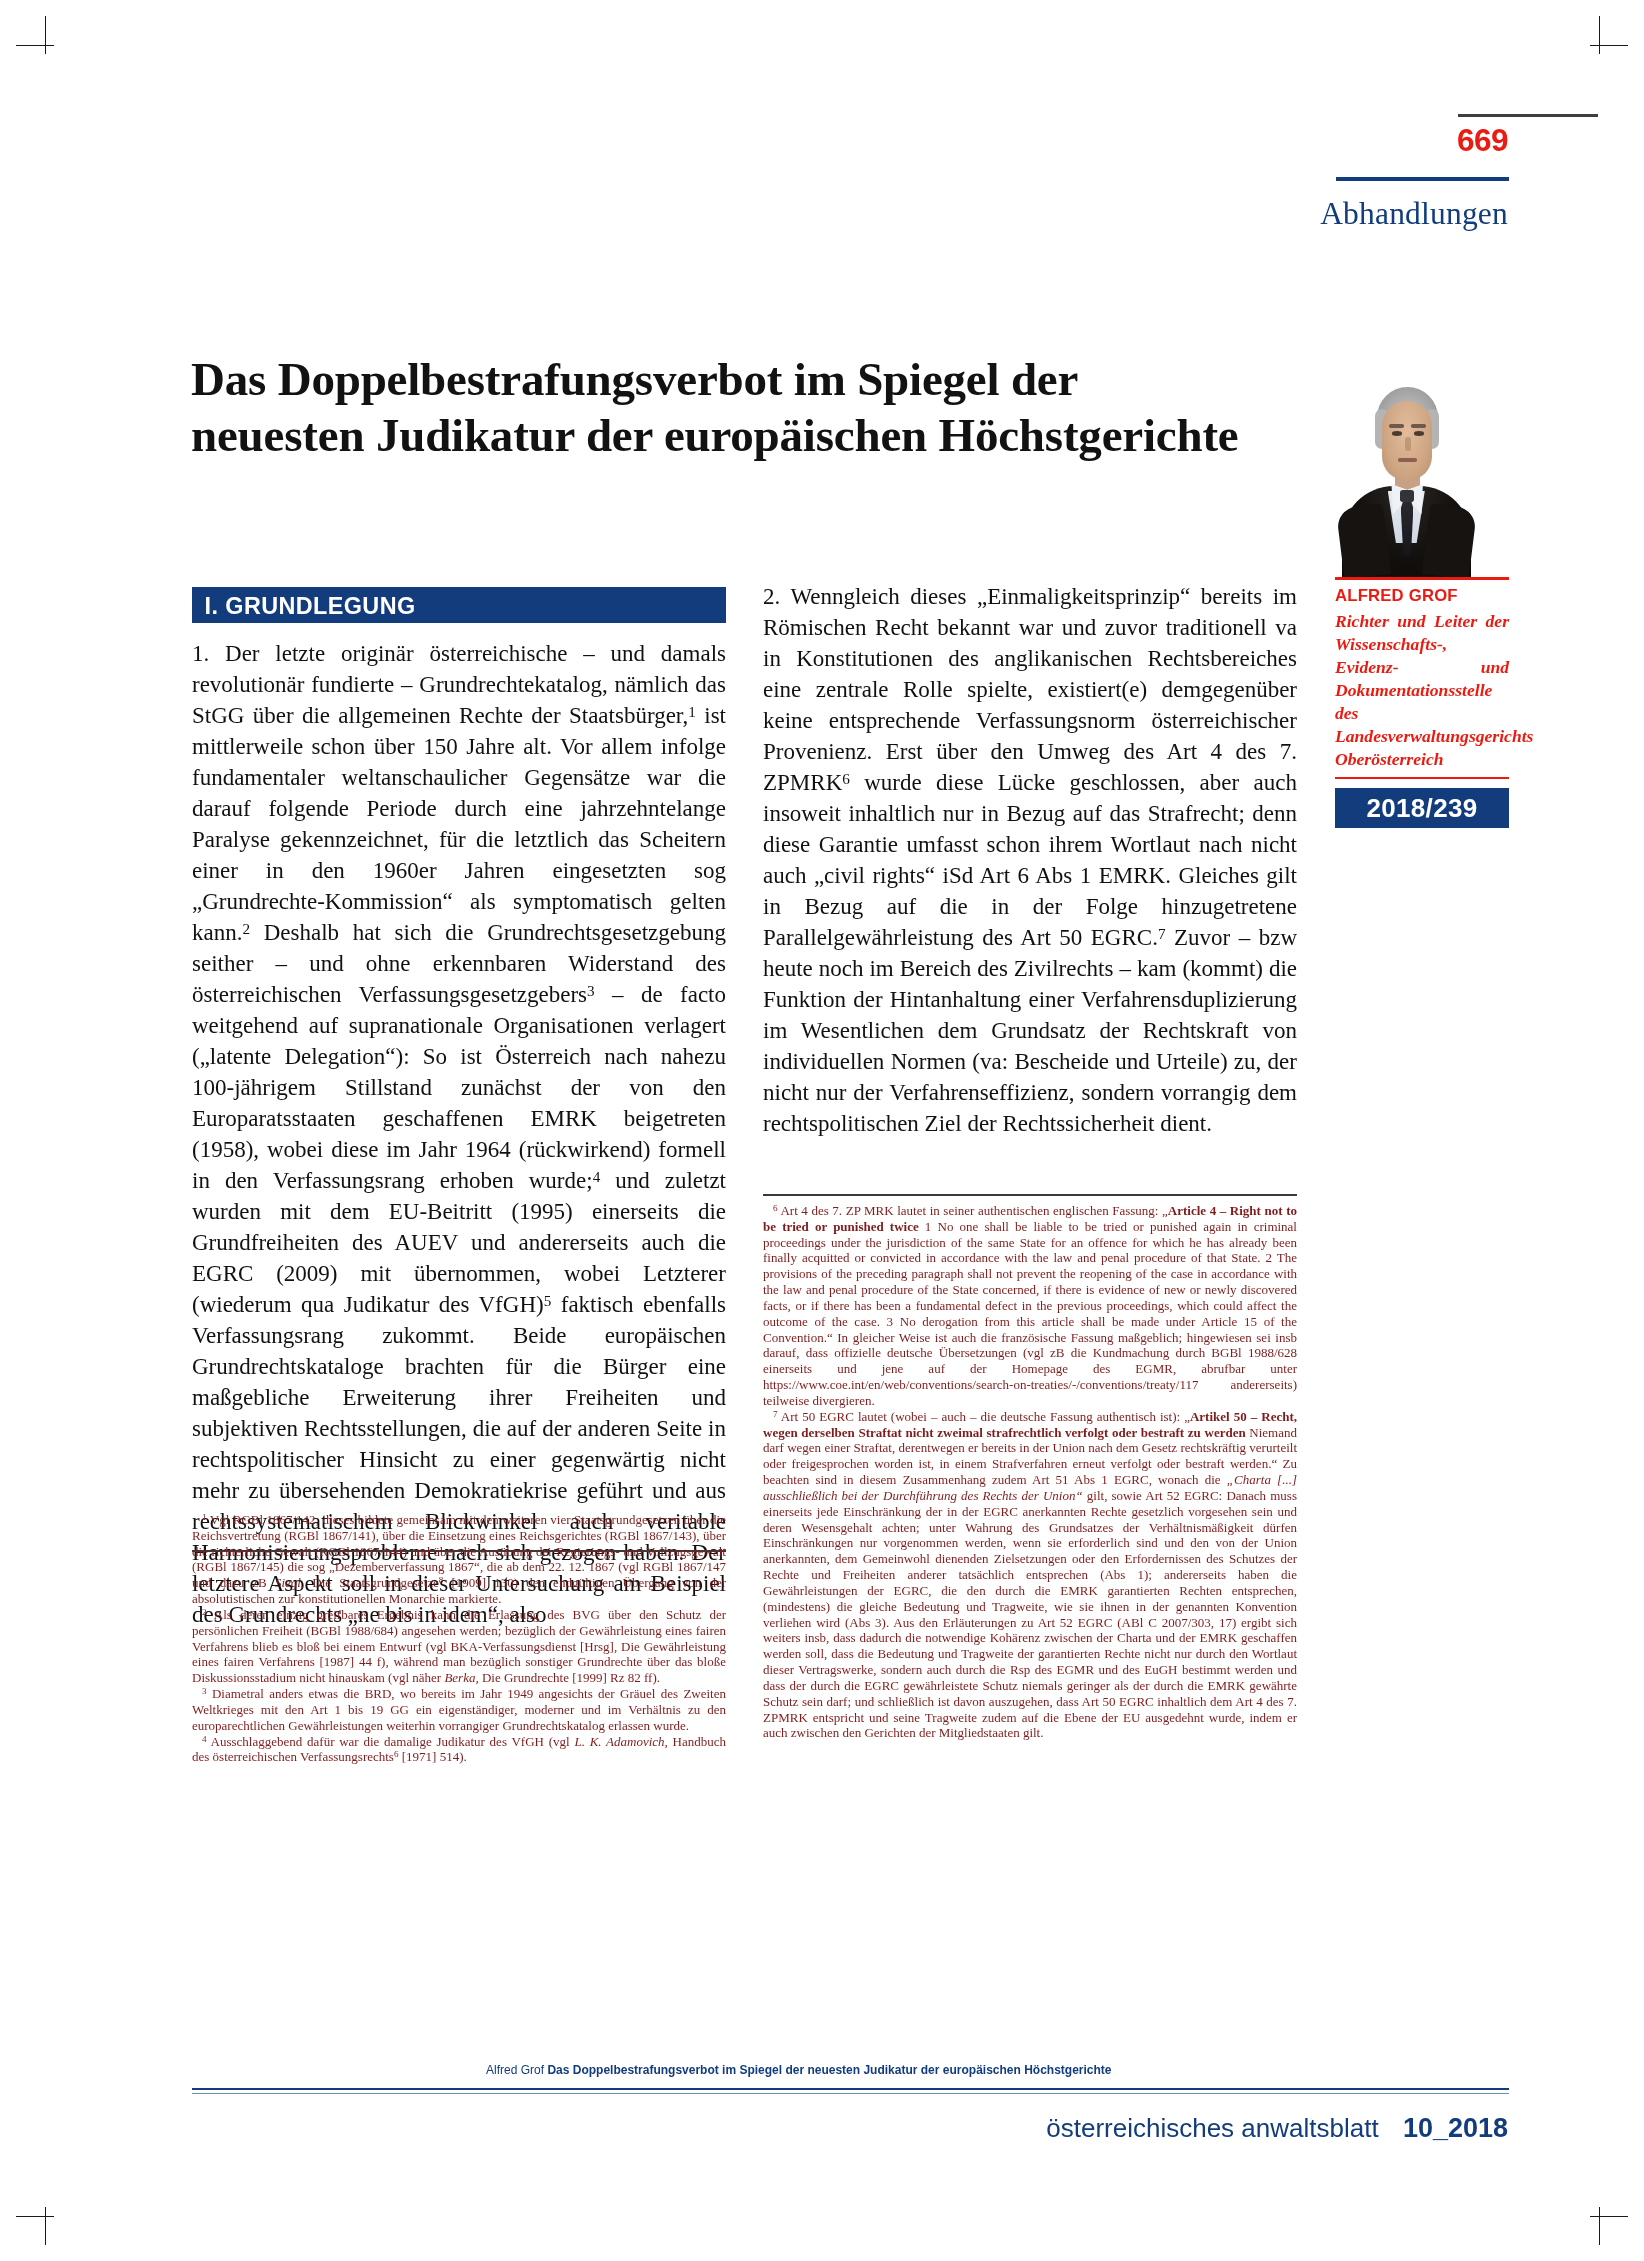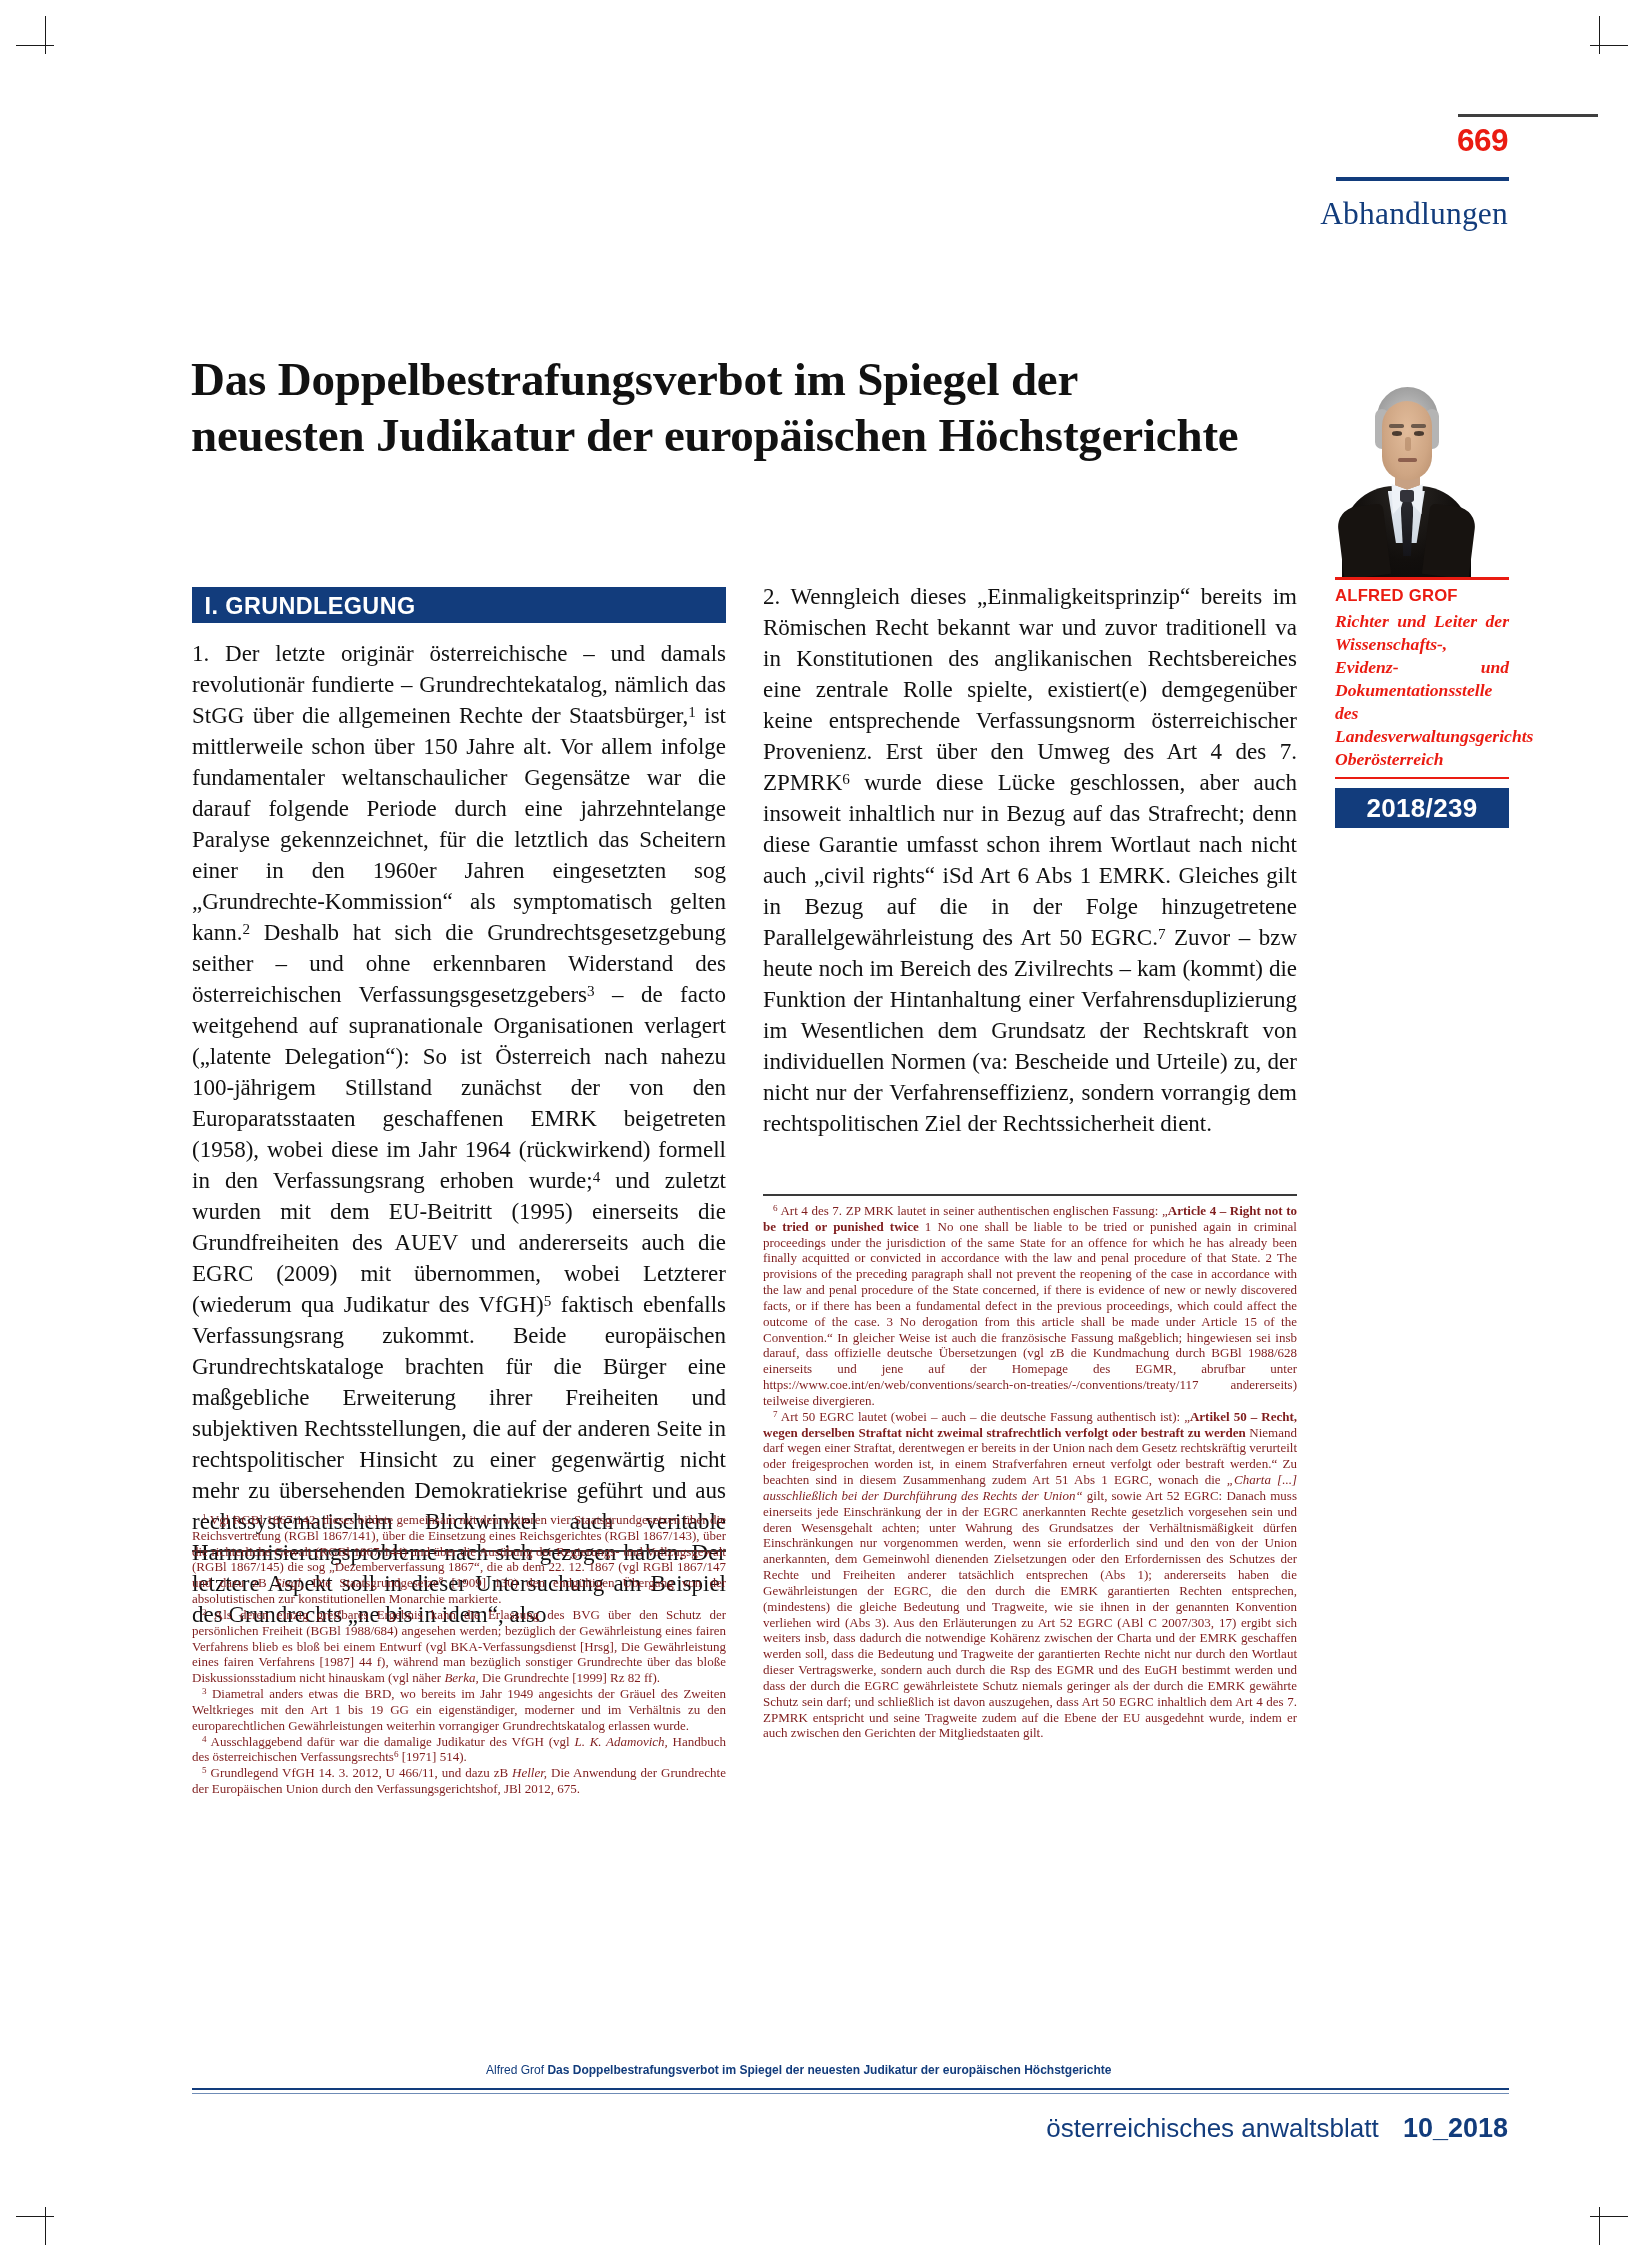--- a/index.html
+++ b/index.html
@@ -284,21 +284,20 @@
   <div class="col col-right" id="col-right">
       <p>2. Wenngleich dieses „Einmaligkeitsprinzip“ bereits im Römischen Recht bekannt war und zuvor traditionell va in Konstitutionen des anglikanischen Rechtsbereiches eine zentrale Rolle spielte, existiert(e) demgegenüber keine entsprechende Verfassungsnorm österreichischer Provenienz. Erst über den Umweg des Art 4 des 7. ZPMRK<sup>6</sup> wurde diese Lücke geschlossen, aber auch insoweit inhaltlich nur in Bezug auf das Strafrecht; denn diese Garantie umfasst schon ihrem Wortlaut nach nicht auch „civil rights“ iSd Art 6 Abs 1 EMRK. Gleiches gilt in Bezug auf die in der Folge hinzugetretene Parallelgewährleistung des Art 50 EGRC.<sup>7</sup> Zuvor – bzw heute noch im Bereich des Zivilrechts – kam (kommt) die Funktion der Hintanhaltung einer Verfahrensduplizierung im Wesentlichen dem Grundsatz der Rechtskraft von individuellen Normen (va: Bescheide und Urteile) zu, der nicht nur der Verfahrenseffizienz, sondern vorrangig dem rechtspolitischen Ziel der Rechtssicherheit dient.</p>
     </div>
 
   <div class="fn-rule fn-rule-left"></div>
   <div class="fn fn-left" id="fn-left">
       <p><sup>1</sup> Vgl RGBl 1867/142; dieses bildete gemeinsam mit den weiteren vier Staatsgrundgesetzen über die Reichsvertretung (RGBl 1867/141), über die Einsetzung eines Reichsgerichtes (RGBl 1867/143), über die richterliche Gewalt (RGBl 1867/144) und über die Ausübung der Regierungs- und Vollzugsgewalt (RGBl 1867/145) die sog „Dezemberverfassung 1867“, die ab dem 22. 12. 1867 (vgl RGBl 1867/147 und dazu zB <i>Siegl,</i> Die Staatsgrundgesetze<sup>8</sup> [1909] 130) den endgültigen Übergang von der absolutistischen zur konstitutionellen Monarchie markierte.</p>
       <p><sup>2</sup> Als deren einzig greifbares Ergebnis kann die Erlassung des BVG über den Schutz der persönlichen Freiheit (BGBl 1988/684) angesehen werden; bezüglich der Gewährleistung eines fairen Verfahrens blieb es bloß bei einem Entwurf (vgl BKA-Verfassungsdienst [Hrsg], Die Gewährleistung eines fairen Verfahrens [1987] 44 f), während man bezüglich sonstiger Grundrechte über das bloße Diskussionsstadium nicht hinauskam (vgl näher <i>Berka,</i> Die Grundrechte [1999] Rz 82 ff).</p>
       <p><sup>3</sup> Diametral anders etwas die BRD, wo bereits im Jahr 1949 angesichts der Gräuel des Zweiten Weltkrieges mit den Art 1 bis 19 GG ein eigenständiger, moderner und im Verhältnis zu den europarechtlichen Gewährleistungen weiterhin vorrangiger Grundrechtskatalog erlassen wurde.</p>
       <p><sup>4</sup> Ausschlaggebend dafür war die damalige Judikatur des VfGH (vgl <i>L. K. Adamovich,</i> Handbuch des österreichischen Verfassungsrechts<sup>6</sup> [1971] 514).</p>
-      <p><sup>5</sup> Grundlegend VfGH 14. 3. 2012, U 466/11, und dazu zB <i>Heller,</i> Die Anwendung der Grundrechte der Europäischen Union durch den Verfassungsgerichtshof, JBl 2012, 675.</p>
     </div>
 
   <div class="fn-rule fn-rule-right"></div>
   <div class="fn fn-right" id="fn-right">
       <p><sup>6</sup> Art 4 des 7. ZP MRK lautet in seiner authentischen englischen Fassung: „<b>Article 4 – Right not to be tried or punished twice</b> 1 No one shall be liable to be tried or punished again in criminal proceedings under the jurisdiction of the same State for an offence for which he has already been finally acquitted or convicted in accordance with the law and penal procedure of that State. 2 The provisions of the preceding paragraph shall not prevent the reopening of the case in accordance with the law and penal procedure of the State concerned, if there is evidence of new or newly discovered facts, or if there has been a fundamental defect in the previous proceedings, which could affect the outcome of the case. 3 No derogation from this article shall be made under Article 15 of the Convention.“ In gleicher Weise ist auch die französische Fassung maßgeblich; hingewiesen sei insb darauf, dass offizielle deutsche Übersetzungen (vgl zB die Kundmachung durch BGBl 1988/628 einerseits und jene auf der Homepage des EGMR, abrufbar unter https://www.coe.int/en/web/conventions/search-on-treaties/-/conventions/treaty/117 andererseits) teilweise divergieren.</p>
       <p><sup>7</sup> Art 50 EGRC lautet (wobei – auch – die deutsche Fassung authentisch ist): „<b>Artikel 50 – Recht, wegen derselben Straftat nicht zweimal strafrechtlich verfolgt oder bestraft zu werden</b> Niemand darf wegen einer Straftat, derentwegen er bereits in der Union nach dem Gesetz rechtskräftig verurteilt oder freigesprochen worden ist, in einem Strafverfahren erneut verfolgt oder bestraft werden.“ Zu beachten sind in diesem Zusammenhang zudem Art 51 Abs 1 EGRC, wonach die <i>„Charta [...] ausschließlich bei der Durchführung des Rechts der Union“</i> gilt, sowie Art 52 EGRC: Danach muss einerseits jede Einschränkung der in der EGRC anerkannten Rechte gesetzlich vorgesehen sein und deren Wesensgehalt achten; unter Wahrung des Grundsatzes der Verhältnismäßigkeit dürfen Einschränkungen nur vorgenommen werden, wenn sie erforderlich sind und den von der Union anerkannten, dem Gemeinwohl dienenden Zielsetzungen oder den Erfordernissen des Schutzes der Rechte und Freiheiten anderer tatsächlich entsprechen (Abs 1); andererseits haben die Gewährleistungen der EGRC, die den durch die EMRK garantierten Rechten entsprechen, (mindestens) die gleiche Bedeutung und Tragweite, wie sie ihnen in der genannten Konvention verliehen wird (Abs 3). Aus den Erläuterungen zu Art 52 EGRC (ABl C 2007/303, 17) ergibt sich weiters insb, dass dadurch die notwendige Kohärenz zwischen der Charta und der EMRK geschaffen werden soll, dass die Bedeutung und Tragweite der garantierten Rechte nicht nur durch den Wortlaut dieser Vertragswerke, sondern auch durch die Rsp des EGMR und des EuGH bestimmt werden und dass der durch die EGRC gewährleistete Schutz niemals geringer als der durch die EMRK gewährte Schutz sein darf; und schließlich ist davon auszugehen, dass Art 50 EGRC inhaltlich dem Art 4 des 7. ZPMRK entspricht und seine Tragweite zudem auf die Ebene der EU ausgedehnt wurde, indem er auch zwischen den Gerichten der Mitgliedstaaten gilt.</p>
     </div>
 
   <aside class="side">
     <div class="side-photo">

